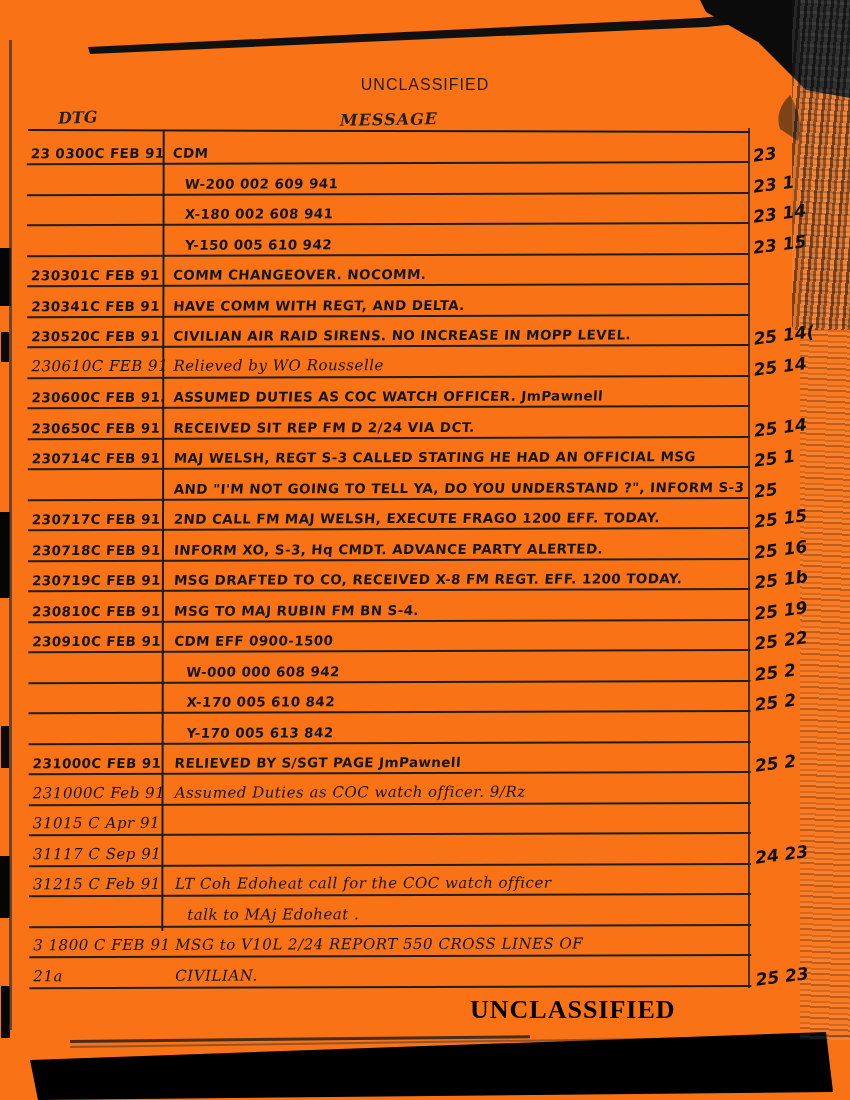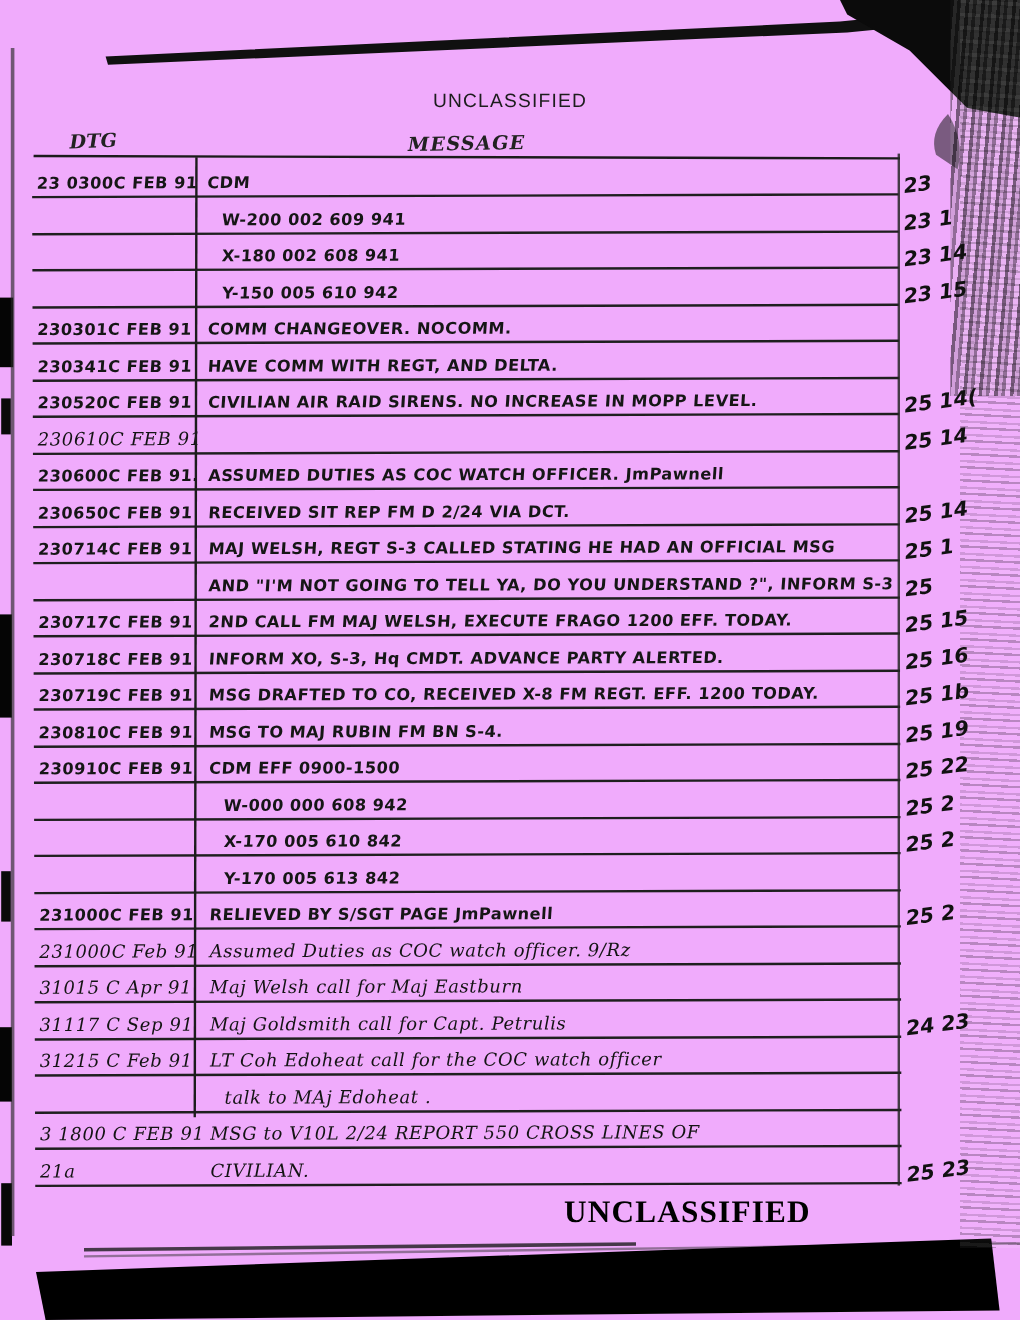--- a/index.html
+++ b/index.html
@@ -1,17 +1,17 @@
 <!DOCTYPE html>
 <html><head>
 <meta charset="utf-8">
 <style>
   html,body{margin:0;padding:0;}
   body{width:850px;height:1100px;background:#e8e8e4;font-family:"Liberation Sans",sans-serif;}
-  #scan{position:relative;width:850px;height:1100px;background:#f0abfc;overflow:hidden;}
+  #scan{position:relative;width:850px;height:1100px;background:#f97316;overflow:hidden;}
   .abs{position:absolute;}
   
   #uc-top{left:0;right:0;top:76px;text-align:center;font-size:16px;letter-spacing:1px;color:#1d1d1d;
           font-family:"Liberation Sans",sans-serif;}
   #uc-bottom{left:470px;top:995px;font-family:"Liberation Serif",serif;font-weight:bold;
              font-size:26px;letter-spacing:1px;color:#000;}
   
   #hdr-dtg{left:58px;top:108px;font-size:16px;font-style:italic;font-weight:bold;color:#222;
            font-family:"DejaVu Serif",serif;transform:rotate(-2deg);}
   #hdr-msg{left:340px;top:110px;font-size:16px;font-style:italic;font-weight:bold;color:#222;
@@ -107,20 +107,21 @@
         <span class="dtg">230341C FEB 91</span>
         <span class="msg">HAVE COMM WITH REGT, AND DELTA.</span>
       </div>
       <div class="row print" style="top: 314px;">
         <span class="dtg">230520C FEB 91</span>
         <span class="msg">CIVILIAN AIR RAID SIRENS. NO INCREASE IN MOPP LEVEL.</span>
         <span class="edge">25 14(</span>
       </div>
       <div class="row cursive" style="top: 344.5px;">
         <span class="dtg">230610C FEB 91</span>
+        <span class="msg">Relieved by WO Rousselle</span>
         <span class="edge">25 14</span>
       </div>
       <div class="row print" style="top: 375px;">
         <span class="dtg">230600C FEB 91.</span>
         <span class="msg">ASSUMED DUTIES AS COC WATCH OFFICER. JmPawnell</span>
       </div>
       <div class="row print" style="top: 405.5px;">
         <span class="dtg">230650C FEB 91</span>
         <span class="msg">RECEIVED SIT REP FM D 2/24 VIA DCT.</span>
         <span class="edge">25 14</span>
@@ -178,25 +179,23 @@
         <span class="dtg">231000C FEB 91</span>
         <span class="msg">RELIEVED BY S/SGT PAGE  JmPawnell</span>
         <span class="edge">25 2</span>
       </div>
       <div class="row cursive" style="top: 771.5px;">
         <span class="dtg">231000C Feb 91</span>
         <span class="msg">Assumed Duties as COC watch officer. 9/Rz</span>
       </div>
       <div class="row cursive" style="top: 802px;">
         <span class="dtg">31015 C Apr 91</span>
-        <span class="msg">Maj Welsh call for Maj Eastburn</span>
       </div>
       <div class="row cursive" style="top: 832.5px;">
         <span class="dtg">31117 C Sep 91</span>
-        <span class="msg">Maj Goldsmith call for Capt. Petrulis</span>
         <span class="edge">24 23</span>
       </div>
       <div class="row cursive" style="top: 863px;">
         <span class="dtg">31215 C Feb 91</span>
         <span class="msg">LT Coh Edoheat call for the COC watch officer</span>
       </div>
       <div class="row cursive indent" style="top: 893.5px;">
         <span class="dtg"></span>
         <span class="msg">talk  to  MAj  Edoheat .</span>
       </div>

